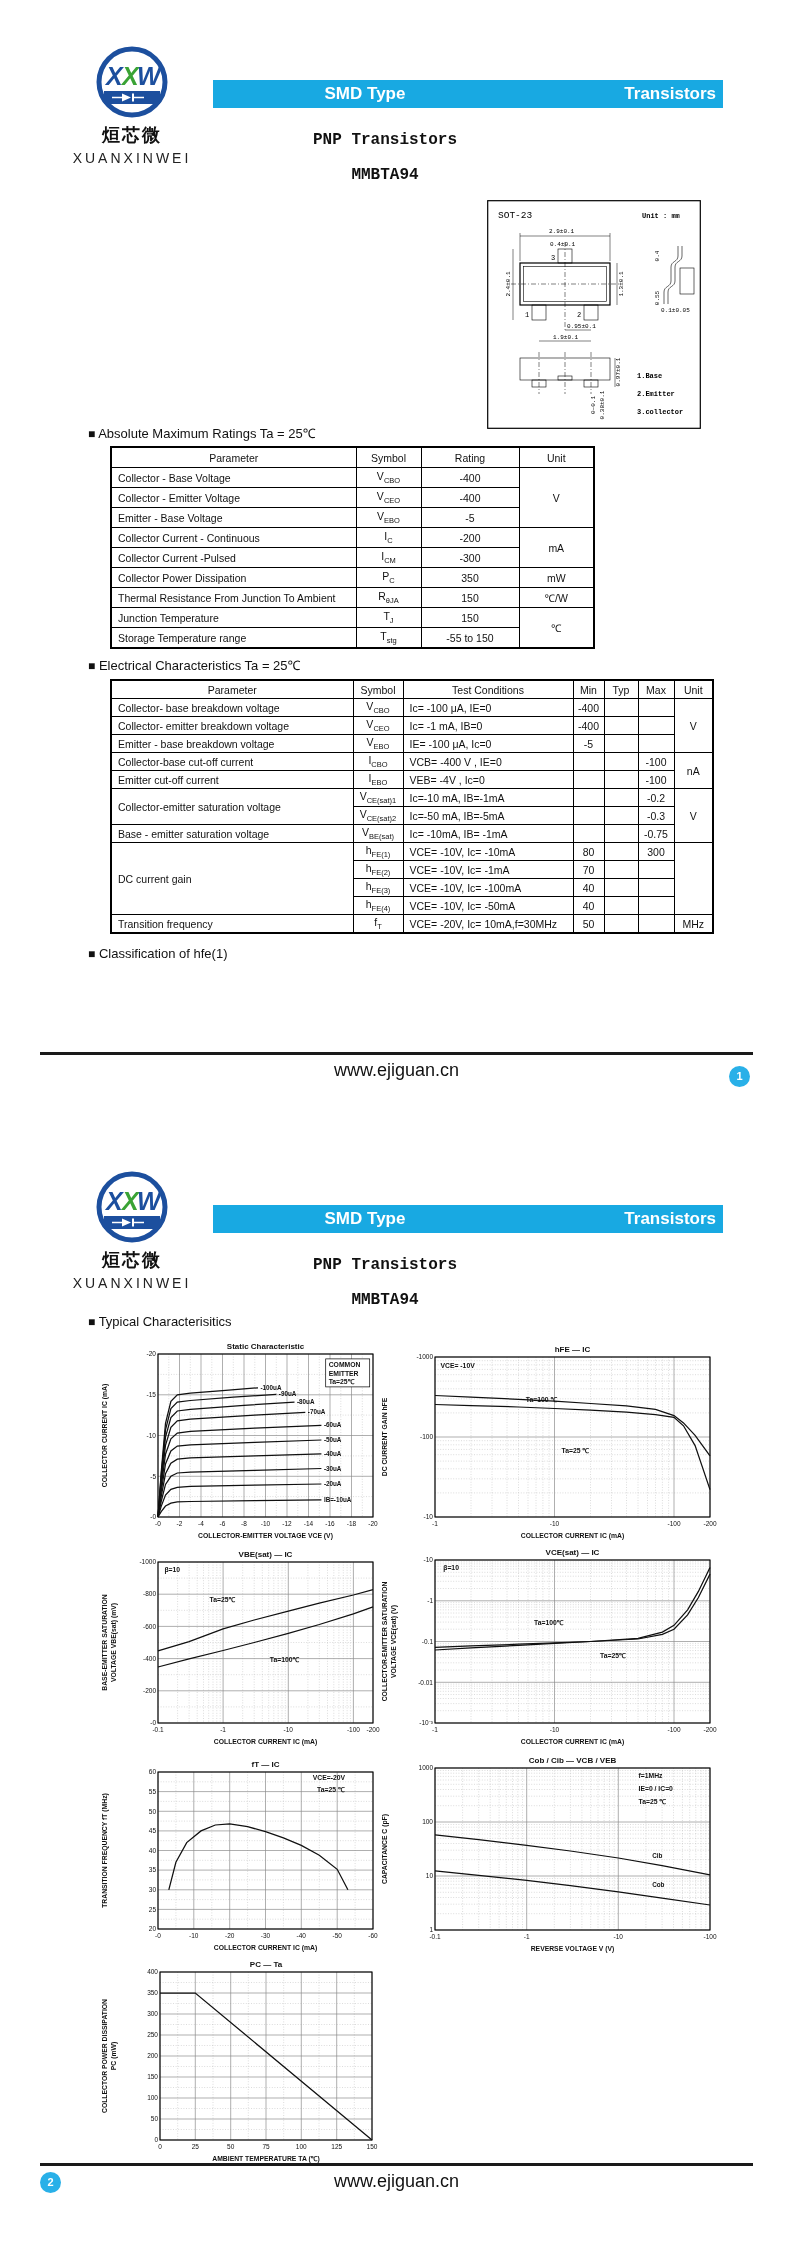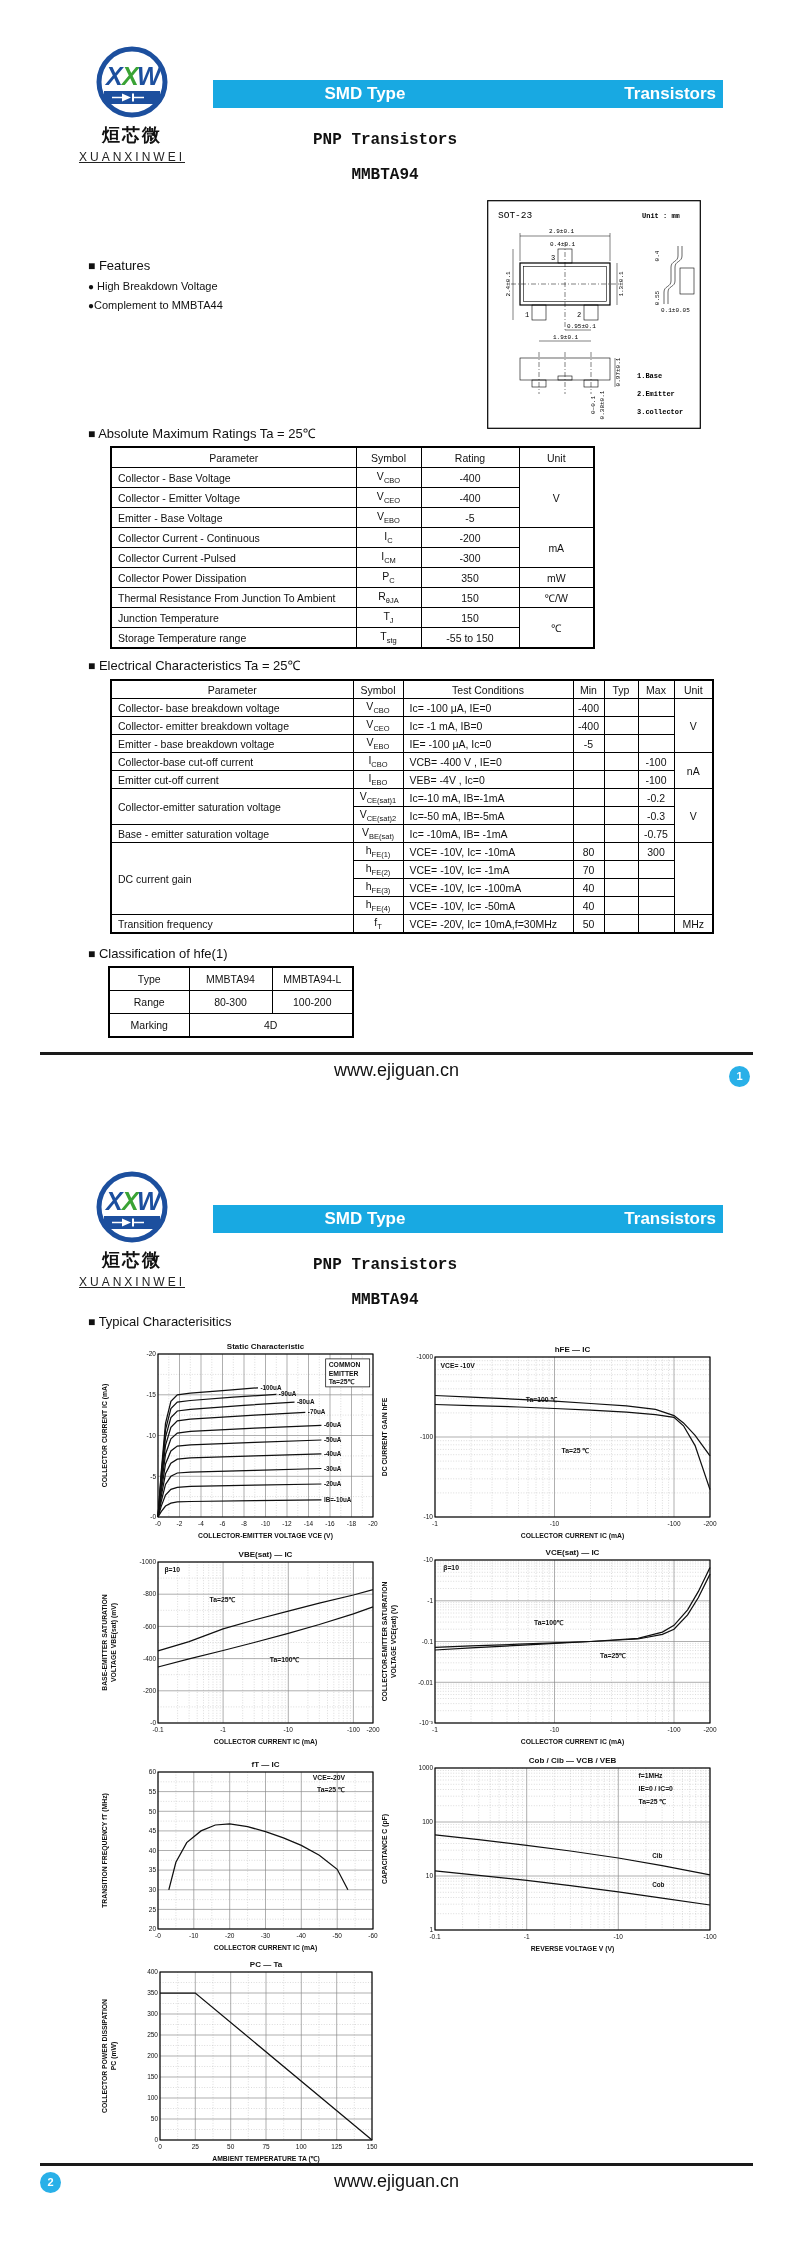--- a/index.html
+++ b/index.html
@@ -2,21 +2,21 @@
 <html><head>
 <meta charset="utf-8">
 <style>
   html,body{margin:0;padding:0;background:#fff;}
   body{font-family:"Liberation Sans",sans-serif;color:#111;}
   #doc{position:relative;width:793px;height:2244px;background:#fff;overflow:hidden;}
   .abs{position:absolute;}
   
   .logo{left:58px;width:148px;text-align:center;}
   .logo-cn{font-size:18px;font-weight:bold;letter-spacing:2px;color:#111;line-height:30px;}
-  .logo-en{font-size:12px;letter-spacing:3px;color:#222;text-decoration:underline;}
+  .logo-en{font-size:14px;letter-spacing:3px;color:#222;}
   .banner{left:213px;width:510px;height:28px;background:#18a9e2;color:#fff;font-weight:bold;font-size:17px;line-height:28px;}
   .b-left{position:absolute;left:52px;width:200px;text-align:center;}
   .b-right{position:absolute;right:7px;}
   .ptitle{left:240px;width:290px;text-align:center;font-size:16px;font-weight:bold;font-family:Liberation Mono, monospace;}
   
   .h1{font-size:13px;color:#111;white-space:nowrap;}
   .sq{font-size:12px;}
   .feat{font-size:11px;margin-top:7px;white-space:nowrap;}
   .dot{font-size:10px;}
   
@@ -134,25 +134,20 @@
     <line x1="128" y1="158" x2="128" y2="187" class="dim"></line>
     <text x="133" y="172" class="pkd" text-anchor="middle" transform="rotate(-90 133 172)">0.97±0.1</text>
     <text x="117" y="205" class="pkd" text-anchor="middle" transform="rotate(-90 117 205)">0.38±0.1</text>
     <text x="108" y="205" class="pkd" text-anchor="middle" transform="rotate(-90 108 205)">0~0.1</text>
 
     <text x="150" y="178" class="pkl">1.Base</text>
     <text x="150" y="196" class="pkl">2.Emitter</text>
     <text x="150" y="214" class="pkl">3.collector</text>
   </svg>
 
-  <div class="abs" style="left:88px;top:258px;">
-    <div class="h1"><span class="sq">■</span> <span>Features</span></div>
-    <div class="feat"><span class="dot">●</span> <span>High Breakdown Voltage</span></div>
-    <div class="feat"><span class="dot">●</span><span>Complement to MMBTA44</span></div>
-  </div>
 
   <div class="abs h1" style="left:88px;top:424px;"><span class="sq">■</span> <span>Absolute Maximum Ratings Ta = 25℃</span></div>
   <table class="dtable t1" style="left:110px;top:446px;width:483px;">
       <colgroup>
         <col style="width:245px">
         <col style="width:65px">
         <col style="width:98px">
         <col style="width:75px">
       </colgroup>
       <tbody>
@@ -338,43 +333,20 @@
           <td class="tl">VCE= -20V, Ic= 10mA,f=30MHz</td>
           <td>50</td>
           <td></td>
           <td></td>
           <td>MHz</td>
         </tr>
       </tbody>
     </table>
 
   <div class="abs h1" style="left:88px;top:946px;"><span class="sq">■</span> <span>Classification of hfe(1)</span></div>
-  <table class="dtable t3" style="left:108px;top:966px;width:244px;">
-      <colgroup>
-        <col style="width:80px">
-        <col style="width:83px">
-        <col style="width:81px">
-      </colgroup>
-      <tbody>
-        <tr>
-          <td>Type</td>
-          <td>MMBTA94</td>
-          <td>MMBTA94-L</td>
-        </tr>
-        <tr>
-          <td>Range</td>
-          <td>80-300</td>
-          <td>100-200</td>
-        </tr>
-        <tr>
-          <td>Marking</td>
-          <td colspan="2">4D</td>
-        </tr>
-      </tbody>
-    </table>
 
   <div class="abs fline" style="left:40px;top:1052px;width:713px;"></div>
   <div class="abs furl" style="top:1060px;">www.ejiguan.cn</div>
   <div class="abs pnum" style="left:729px;top:1066px;">1</div>
 
   <div class="abs" style="left:0;top:1125px;width:793px;height:0;">
     <div class="abs logo" style="top:44px;">
       <svg width="100" height="76" viewBox="0 0 100 76" style="display:block;margin:0 auto;">
         <circle cx="50" cy="38" r="33" fill="#fff" stroke="#1c4f9e" stroke-width="5"></circle>
         <text x="24" y="41" font-size="25" font-weight="bold" font-style="italic" fill="#1c4f9e" font-family="Liberation Sans, sans-serif">X</text>

